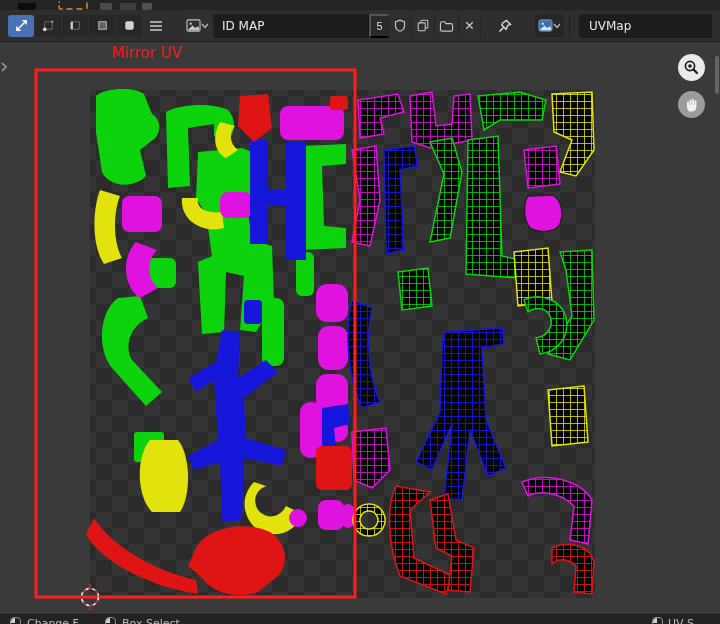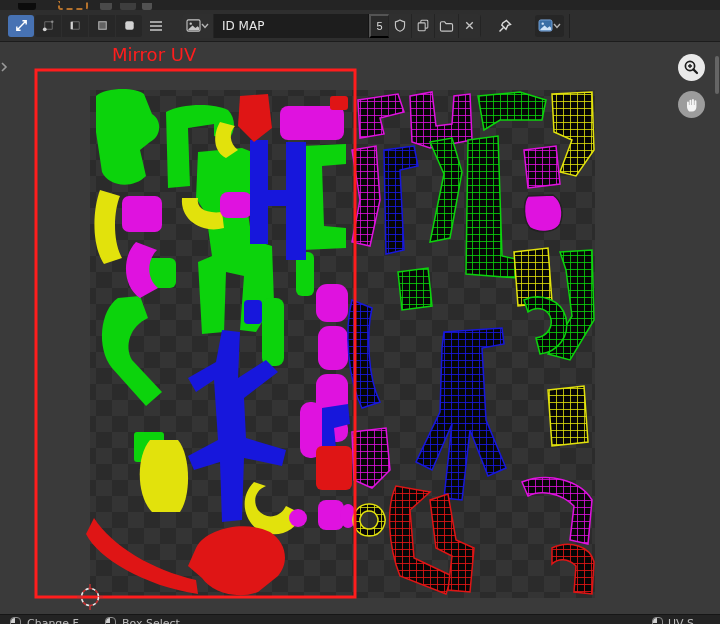--- a/index.html
+++ b/index.html
@@ -41,21 +41,21 @@
   .uv-blue{fill:var(--c-blue,#1717dc);}
   .uv-red{fill:var(--c-red,#df1515);}
   .st-green{stroke:var(--c-green,#0cd30c);}
   .st-yellow{stroke:var(--c-yellow,#e2e20c);}
   .st-magenta{stroke:var(--c-magenta,#df12df);}
   .st-blue{stroke:var(--c-blue,#1717dc);}
   .st-red{stroke:var(--c-red,#df1515);}
   .isl{stroke-width:1.5;}
 
   
-  .mirror-label{position:absolute;left:112px;top:44px;color:var(--c-annotation,#ff1d1d);font-size:18px;z-index:3;}
+  .mirror-label{position:absolute;left:112px;top:44px;color:var(--c-annotation,#ff1d1d);font-size:15px;z-index:3;}
   .round-btn{position:absolute;width:27px;height:27px;border-radius:50%;display:flex;align-items:center;justify-content:center;
              border:none;z-index:4;cursor:default;padding:0;}
   .zoom-btn{left:678px;top:54px;background:#e9e9e9;}
   .pan-btn{left:678px;top:91px;background:#9c9c9c;}
   .edge-arrow{position:absolute;left:0px;top:58px;z-index:4;}
   .vscroll{position:absolute;right:1px;top:56px;width:4px;height:38px;background:#6d6d6d;border-radius:2px;z-index:3;opacity:.85;}
 
   
   .statusbar{position:absolute;left:0;right:0;bottom:0;height:10px;background:#232323;border-top:1px solid #161616;
              z-index:6;display:flex;align-items:flex-start;gap:6px;padding:2px 0 0 10px;overflow:hidden;box-sizing:border-box;}
@@ -303,20 +303,21 @@
         <circle cx="5" cy="5" r="1.3" fill="#cfe2f7"></circle>
         <path d="M2.5,11 L7,7 L10,9.8 L12.5,7.8 L14,9.4 V12 H2.5 Z" fill="#cfe2f7"></path>
       </svg>
       <svg width="8" height="6" viewBox="0 0 8 6">
         <path d="M1,1 L4,4.5 L7,1" fill="none" stroke="#b4b4b4" stroke-width="1.4"></path>
       </svg>
     </button>
 
     <div class="sep"></div>
 
+    <div class="uvmap-field">UVMap</div>
   </div>
 
   <div class="statusbar">
     <span class="mouse-icon"></span>
     <span class="sb-label">Change F</span>
     <span class="sb-gap"></span>
     <span class="mouse-icon"></span>
     <span class="sb-label">Box Select</span>
     <span class="sb-right">
       <span class="mouse-icon"></span>

